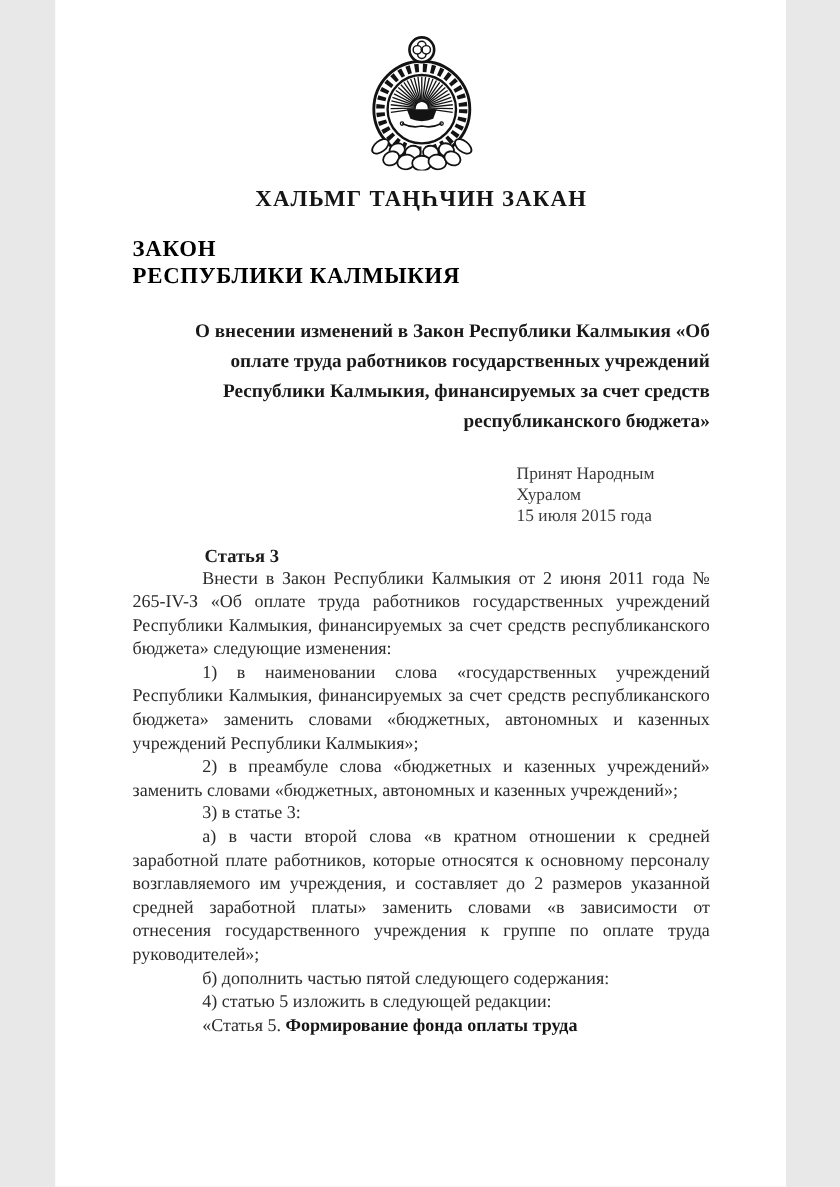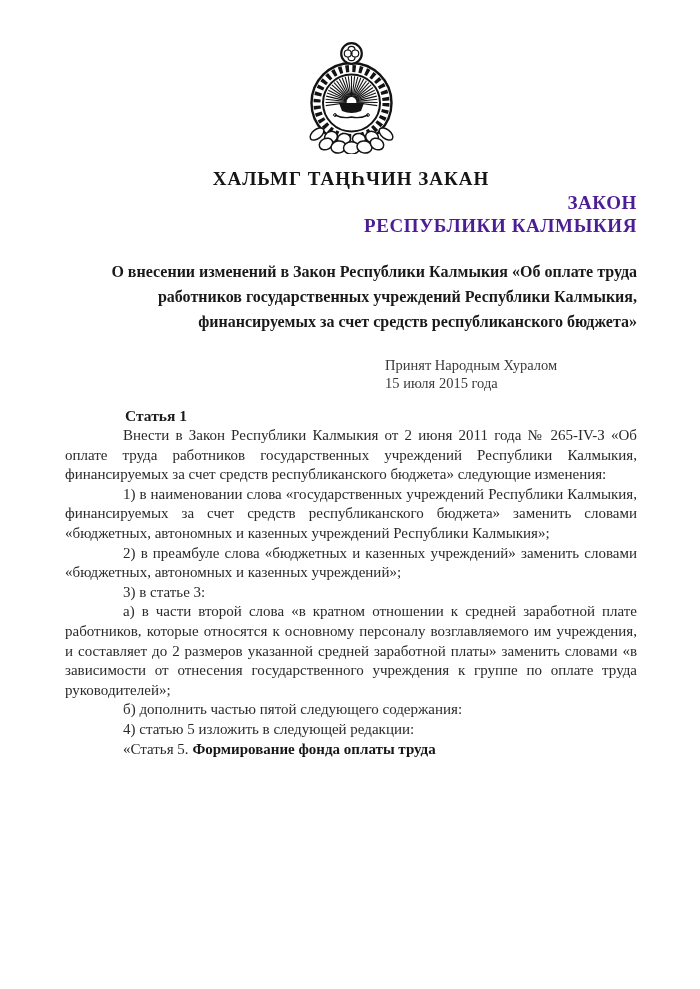--- a/index.html
+++ b/index.html
@@ -1,36 +1,36 @@
 <!DOCTYPE html>
 <html lang="ru"><head>
 <meta charset="utf-8">
 <style>
   html,body{margin:0;padding:0;background:#e8e8e8;}
   .page{
     position:relative;
-    width:700px;height:989px;
+    width:609px;height:989px;
     margin:0 auto;
     background:#ffffff;
     font-family:"Liberation Serif","DejaVu Serif",serif;
     color:#232323;
     box-sizing:border-box;
-    padding:14px 63px 0 65px;
+    padding:2px 63px 0 65px;
     overflow:hidden;
   }
   .emblem{display:block;margin:28px auto 0;width:95px;height:112px;}
   .hdr-native{
     margin-top:13px;text-align:center;
     font-weight:bold;font-size:19px;line-height:24px;letter-spacing:1px;
     color:#151515;
   }
   .hdr-law{
-    text-align:right;
+    margin-top:17px;text-align:left;
     font-weight:bold;font-size:19px;line-height:23px;letter-spacing:0.6px;
-    color:#4c1d95;
+    color:#000000;
   }
   .doc-title{
     margin-top:22px;text-align:right;
     font-weight:bold;font-size:16px;line-height:25px;
     color:#191919;
   }
   .adoption{
     margin-top:23px;margin-left:320px;
     font-size:14.5px;line-height:17.5px;color:#3a3a3a;
   }
@@ -130,21 +130,21 @@
     <div>РЕСПУБЛИКИ КАЛМЫКИЯ</div>
   </div>
 
   <div class="doc-title">О внесении изменений в Закон Республики Калмыкия «Об оплате труда работников государственных учреждений Республики Калмыкия, финансируемых за счет средств республиканского бюджета»</div>
 
   <div class="adoption">
     <div>Принят Народным Хуралом</div>
     <div>15 июля 2015 года</div>
   </div>
 
-  <div class="article-heading">Статья 1</div>
+  <div class="article-heading">Статья 3</div>
 
   <div class="body-text">
     <p>Внести в Закон Республики Калмыкия от 2 июня 2011 года № 265-IV-З «Об оплате труда работников государственных учреждений Республики Калмыкия, финансируемых за счет средств республиканского бюджета» следующие изменения:</p>
     <p>1) в  наименовании слова «государственных учреждений Республики Калмыкия, финансируемых за счет средств республиканского бюджета» заменить словами «бюджетных, автономных и казенных учреждений Республики Калмыкия»;</p>
     <p>2) в преамбуле  слова «бюджетных и казенных учреждений» заменить словами «бюджетных, автономных и казенных учреждений»;</p>
     <p>3) в статье 3:</p>
     <p>а) в части второй слова «в кратном отношении к средней заработной плате работников, которые относятся к основному персоналу возглавляемого им учреждения, и составляет до 2 размеров указанной средней заработной платы» заменить словами «в зависимости от отнесения государственного учреждения к группе по оплате труда руководителей»;</p>
     <p>б) дополнить частью пятой следующего содержания:</p>
     <p>4) статью 5 изложить в следующей редакции:</p>
     <p><span>«Статья 5. </span><span class="bold">Формирование фонда оплаты труда</span></p>

